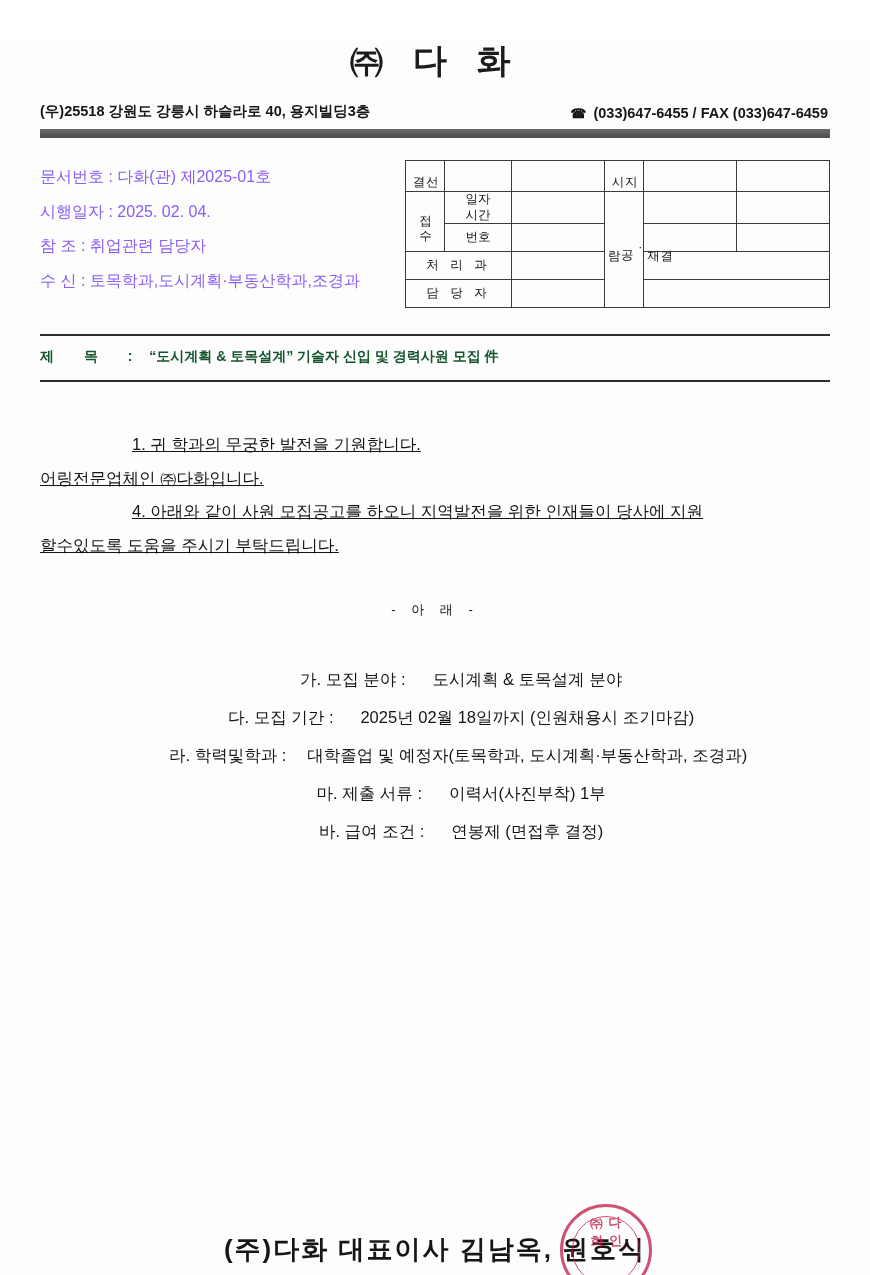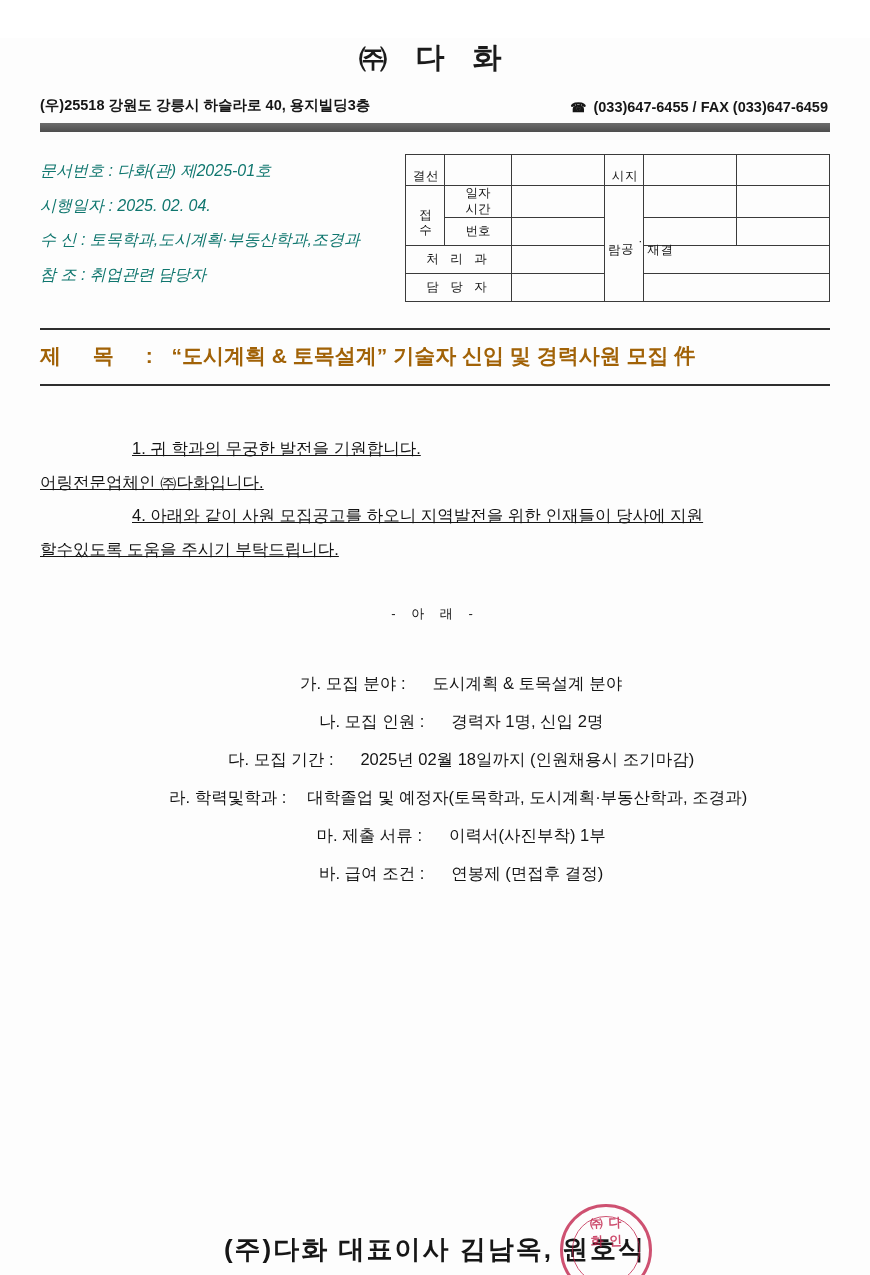--- a/index.html
+++ b/index.html
@@ -18,21 +18,21 @@
   .page {
     position: relative;
     width: 870px;
     height: 1275px;
     background: #fdfdfd;
   }
 
   
   .company-title {
     text-align: center;
-    font-size: 29px;
+    font-size: 34px;
     font-weight: bold;
     letter-spacing: 10px;
     margin-top: 38px;
     color: #1b1b1b;
   }
   .addr-line {
     display: flex;
     justify-content: space-between;
     align-items: flex-end;
     font-size: 14.5px;
@@ -55,22 +55,21 @@
   
   .meta-wrap {
     display: flex;
     margin: 22px 40px 0 40px;
     align-items: flex-start;
   }
   .meta-left {
     width: 380px;
     font-size: 16px;
     line-height: 2.16;
-    color: #0f766e;
-    font-style: italic;
+    color: #8b5cf6;
   }
   .meta-row { white-space: nowrap; }
   .meta-label { display: inline-block; }
 
   .stamp-table {
     border-collapse: collapse;
     margin-left: 10px;
     table-layout: fixed;
     width: 410px;
   }
@@ -99,23 +98,23 @@
   .wide-label { letter-spacing: 4px; }
 
   
   .subject-sep-top {
     margin: 26px 40px 0 40px;
     height: 2px;
     background: #2e2e2e;
   }
   .subject {
     margin: 12px 40px 0 40px;
-    font-size: 21px;
-    font-weight: bold;
-    color: #a16207;
+    font-size: 14px;
+    font-weight: bold;
+    color: #14532d;
     white-space: nowrap;
   }
   .subject .lbl { letter-spacing: 13px; }
   .subject-sep-bottom {
     margin: 14px 40px 0 40px;
     height: 2px;
     background: #2e2e2e;
   }
 
   
@@ -215,26 +214,26 @@
     <div class="meta-left">
       <div class="meta-row">
         <span class="meta-label">문서번호 :</span>
         <span>다화(관) 제2025-01호</span>
       </div>
       <div class="meta-row">
         <span class="meta-label">시행일자 :</span>
         <span>2025. 02. 04.</span>
       </div>
       <div class="meta-row">
+        <span class="meta-label">참    조 :</span>
+        <span>취업관련 담당자</span>
+      </div>
+      <div class="meta-row">
         <span class="meta-label">수    신 :</span>
         <span>토목학과,도시계획·부동산학과,조경과</span>
-      </div>
-      <div class="meta-row">
-        <span class="meta-label">참    조 :</span>
-        <span>취업관련 담당자</span>
       </div>
     </div>
 
     <table class="stamp-table">
       <tbody>
           <tr>
         <td class="cell-narrow" rowspan="1">
           <span class="vert">선결</span>
         </td>
         <td class="cell-sub"></td>
@@ -292,24 +291,20 @@
   </div>
 
   <div class="arae">- 아    래 -</div>
 
   <div class="list-block">
     <div class="list-row">
       <span class="list-key">가. 모집  분야 :</span>
       <span>도시계획 &amp; 토목설계 분야</span>
     </div>
     <div class="list-row">
-      <span class="list-key">나. 모집  인원 :</span>
-      <span>경력자 1명, 신입 2명</span>
-    </div>
-    <div class="list-row">
       <span class="list-key">다. 모집  기간 :</span>
       <span>2025년 02월 18일까지 (인원채용시 조기마감)</span>
     </div>
     <div class="list-row">
       <span class="list-key">라. 학력및학과 :</span>
       <span>대학졸업 및 예정자(토목학과, 도시계획·부동산학과, 조경과)</span>
     </div>
     <div class="list-row">
       <span class="list-key">마. 제출  서류 :</span>
       <span>이력서(사진부착) 1부</span>

